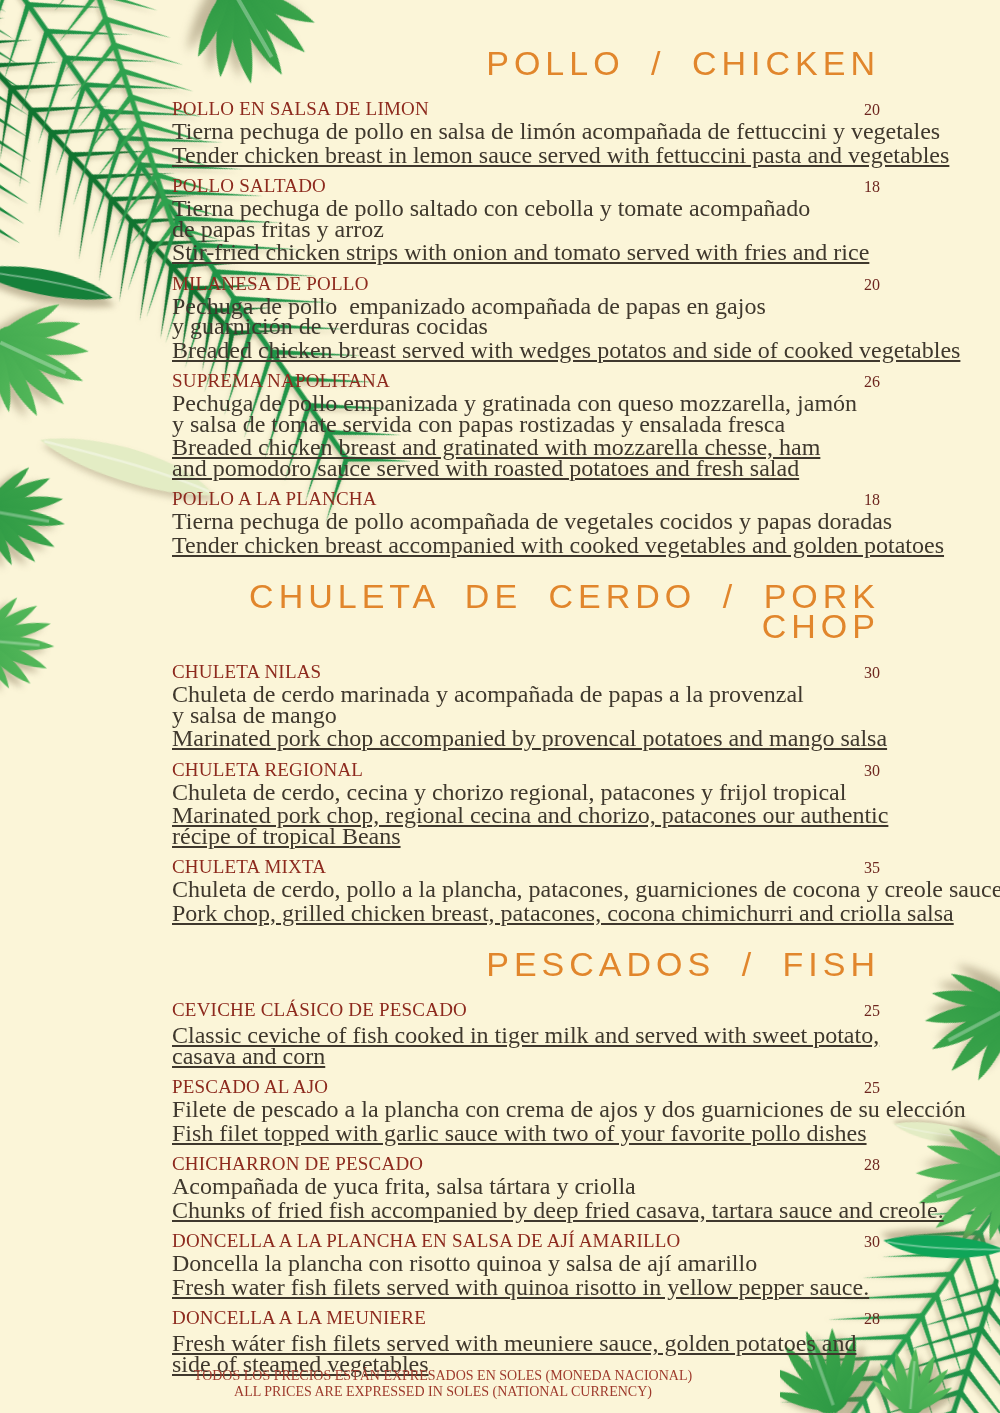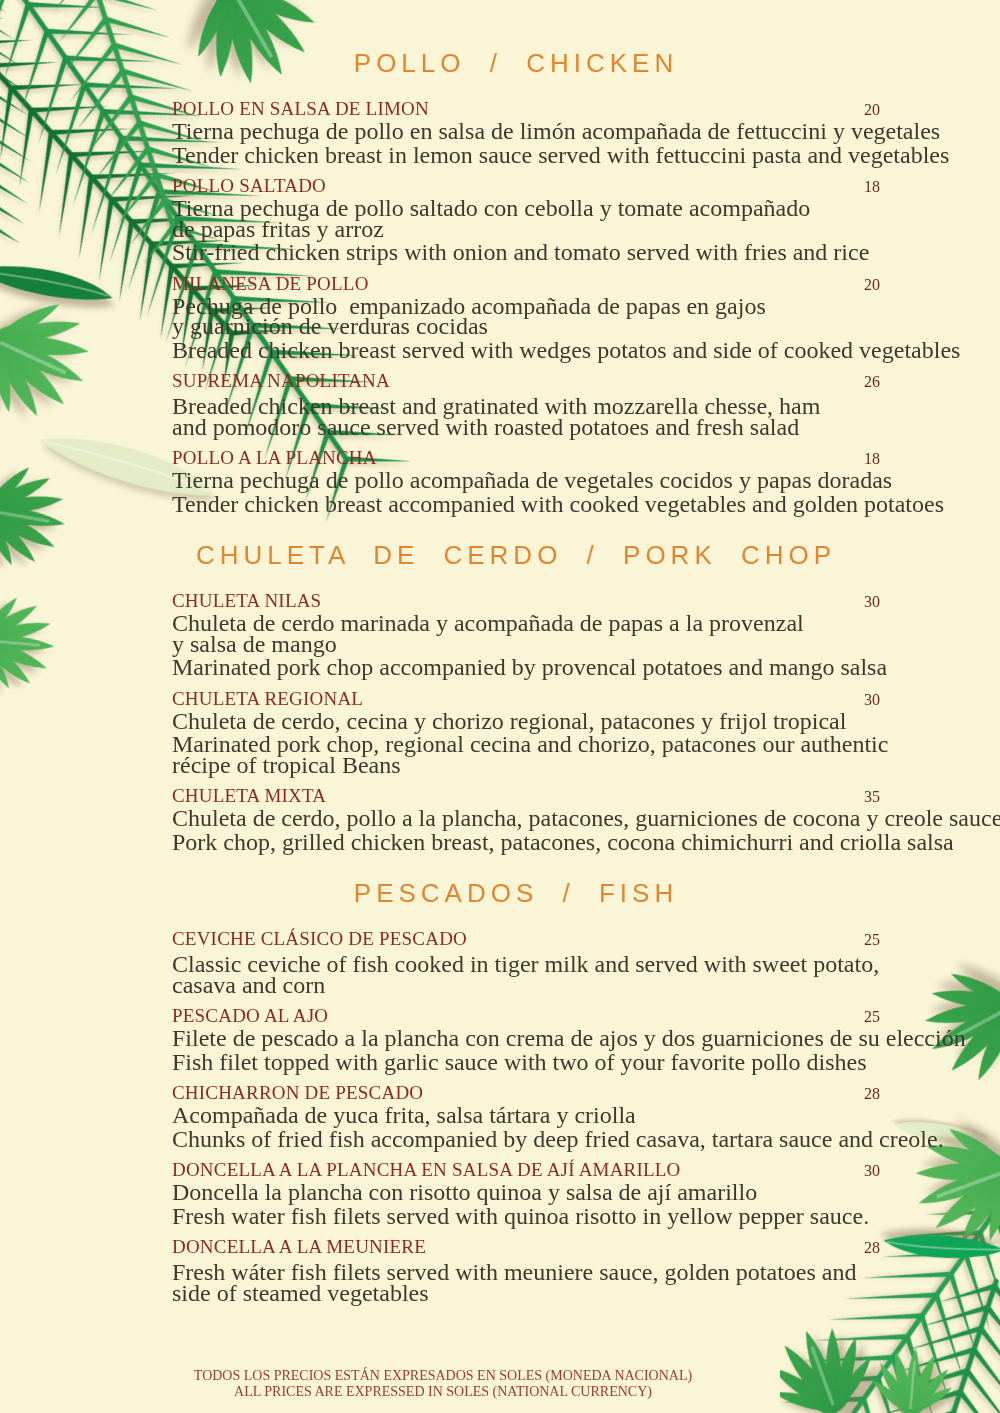--- a/index.html
+++ b/index.html
@@ -12,31 +12,31 @@
     background:var(--bg);
     font-family:"Liberation Serif", serif;
   }
   .deco{position:absolute;pointer-events:none;}
   .lf{filter:drop-shadow(4px 6px 3px rgba(115,98,66,.42));}
   .lf2{filter:drop-shadow(2px 3px 2px rgba(115,98,66,.30));}
 
   .menu{position:absolute;left:172px;top:48px;width:708px;z-index:2;}
   .section-h{
     font-family:"Liberation Sans", sans-serif;
-    font-size:26px;font-weight:400;color:var(--heading);
+    font-size:34px;font-weight:400;color:var(--heading);
     letter-spacing:5px;word-spacing:12px;
-    text-align:center;line-height:30px;margin:26px 0 20px -20px;
+    text-align:right;line-height:30px;margin:26px 0 20px -20px;
   }
   .section:first-child .section-h{margin-top:0;}
   .item{margin-bottom:10px;}
   .item-head{display:flex;justify-content:space-between;align-items:baseline;line-height:22px;}
   .item-name{font-size:19px;color:var(--title);letter-spacing:.2px;}
   .item-price{font-size:16px;color:var(--price);}
   .desc{font-size:24px;line-height:20.5px;color:var(--body);white-space:pre;}
-  .desc-en{margin-top:3px;}
+  .desc-en{margin-top:3px;text-decoration:underline;}
   .footer{
     position:absolute;left:173px;top:1368px;width:540px;z-index:2;
     text-align:center;color:var(--footer);font-size:14px;line-height:16px;
   }
 </style>
 </head>
 <body>
 
 <svg class="deco" style="left:-20px;top:-20px;" width="430" height="740" viewBox="0 0 430 740">
   <defs>
@@ -166,20 +166,22 @@
       <div class="desc desc-es">Pechuga de pollo  empanizado acompañada de papas en gajos
 y guarnición de verduras cocidas</div>
       <div class="desc desc-en">Breaded chicken breast served with wedges potatos and side of cooked vegetables</div>
     </div>
 
     <div class="item">
       <div class="item-head">
         <span class="item-name">SUPREMA NAPOLITANA</span>
         <span class="item-price">26</span>
       </div>
+      <div class="desc desc-es">Pechuga de pollo empanizada y gratinada con queso mozzarella, jamón
+y salsa de tomate servida con papas rostizadas y ensalada fresca</div>
       <div class="desc desc-en">Breaded chicken breast and gratinated with mozzarella chesse, ham
 and pomodoro sauce served with roasted potatoes and fresh salad</div>
     </div>
 
     <div class="item">
       <div class="item-head">
         <span class="item-name">POLLO A LA PLANCHA</span>
         <span class="item-price">18</span>
       </div>
       <div class="desc desc-es">Tierna pechuga de pollo acompañada de vegetales cocidos y papas doradas</div>

